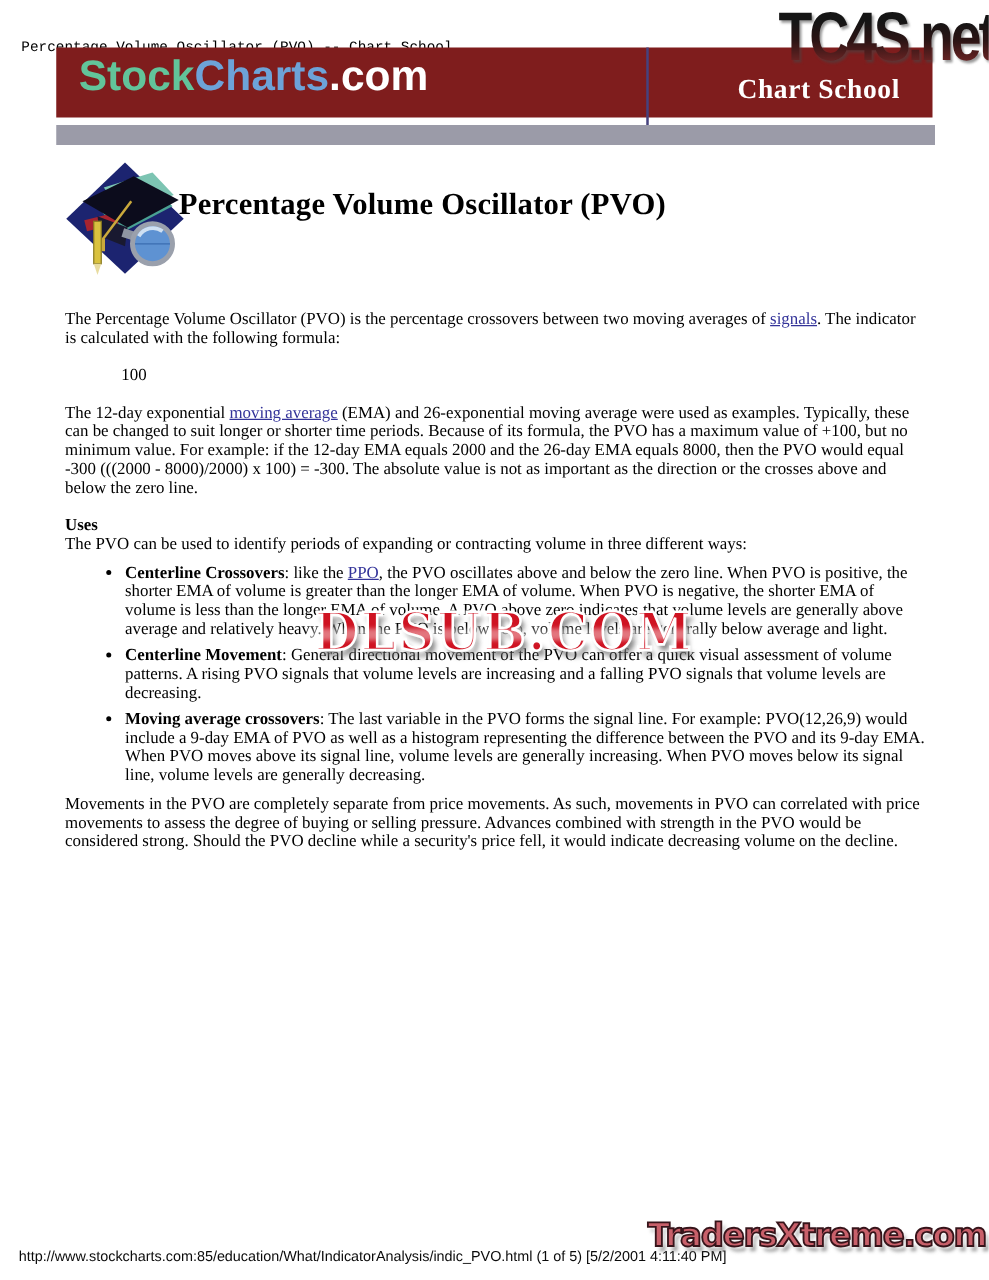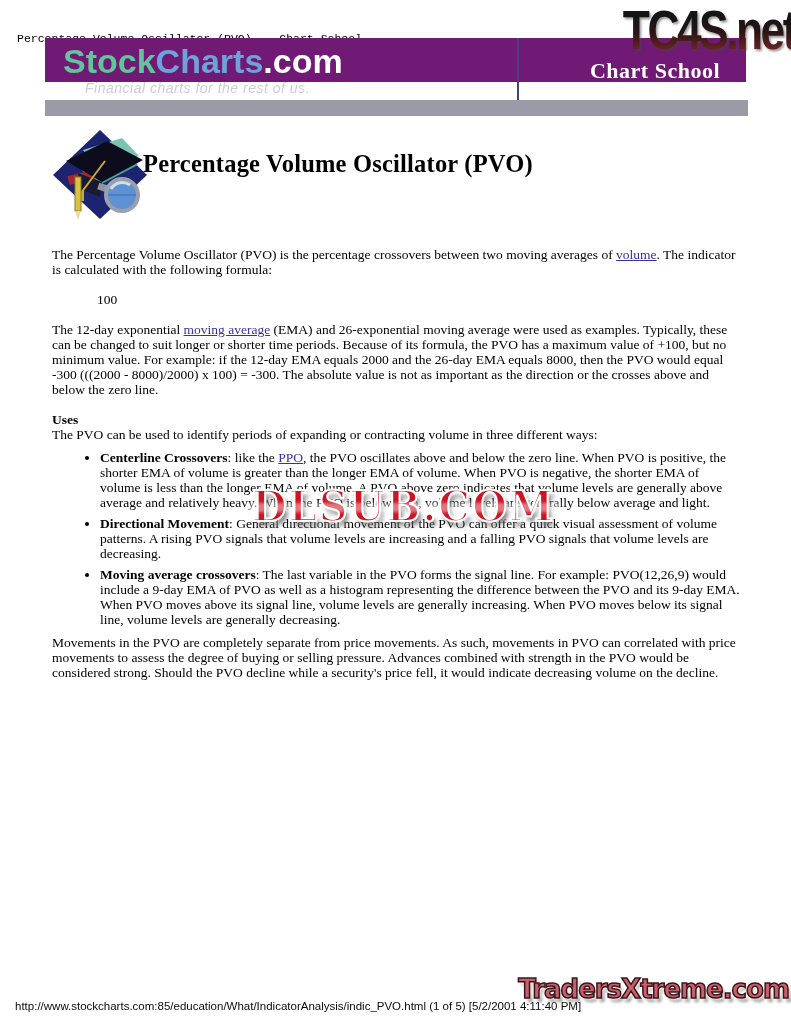--- a/index.html
+++ b/index.html
@@ -18,22 +18,22 @@
     font-family:"Liberation Sans", sans-serif;font-weight:bold;
     font-size:54px;letter-spacing:-3px;line-height:1;
     transform:scaleX(0.82) scaleY(1.02);transform-origin:right top;
     background:linear-gradient(180deg,#151515 28%,#2b1414 55%,#6e2424 88%);
     -webkit-background-clip:text;background-clip:text;
     -webkit-text-fill-color:transparent;
     filter:drop-shadow(2px 2px 1px rgba(70,70,70,.55));
   }
   
   .banner{
-    position:absolute;left:45px;top:38px;width:701px;height:44px;
-    background:#701a75;z-index:2;
+    position:absolute;left:45px;top:38px;width:701px;height:56px;
+    background:#7f1d1d;z-index:2;
   }
   .banner-seam{position:absolute;left:472px;top:0;width:2px;height:62px;background:#46427e;}
   .brand-line{
     position:absolute;left:18px;top:6px;
     font-family:"Liberation Sans", sans-serif;font-size:34px;font-weight:600;
     letter-spacing:0px;line-height:1;
   }
   .brand-stock{color:#62c49a;}
   .brand-charts{color:#6da3d8;}
   .brand-dotcom{color:#ffffff;}
@@ -102,21 +102,20 @@
 
 <div class="doc-title">Percentage Volume Oscillator (PVO) -- Chart School</div>
 
 <div class="tc4s">TC4S.net</div>
 
 <div class="banner">
   <div class="banner-seam"></div>
   <div class="brand-line">
     <span class="brand-stock">Stock</span><span class="brand-charts">Charts</span><span class="brand-dotcom">.com</span>
   </div>
-  <div class="tagline">Financial charts for the rest of us.</div>
   <div class="banner-right">Chart School</div>
 </div>
 <div class="gray-strip"></div>
 
 <svg class="gradcap" viewBox="0 0 100 94" xmlns="http://www.w3.org/2000/svg">
   <polygon points="50,3 97,48 50,92 3,48" fill="#1c2470"></polygon>
   <polygon points="26,36 66,16 88,38 46,60" fill="#4aa193"></polygon>
   <polygon points="33,23 72,11 89,29 49,44" fill="#7cc4b2"></polygon>
   <rect x="18" y="46" width="26" height="9" transform="rotate(-14 31 50)" fill="#a82430"></rect>
   <polygon points="16,34 57,14 93,33 52,55" fill="#0c0c1c"></polygon>
@@ -127,34 +126,34 @@
   <polygon points="25,84 31,84 28,93" fill="#e8dca0"></polygon>
   <rect x="48" y="58" width="16" height="7" transform="rotate(18 56 61)" fill="#8f95a2"></rect>
   <circle cx="72" cy="68" r="16" fill="#5e92d2" stroke="#9aa0ac" stroke-width="4"></circle>
   <path d="M61 62 A 13 13 0 0 1 80 58" stroke="#cfe0f2" stroke-width="3" fill="none"></path>
   <line x1="58" y1="68" x2="86" y2="68" stroke="#3b6cb0" stroke-width="1"></line>
 </svg>
 
 <h1 class="page-title">Percentage Volume Oscillator (PVO)</h1>
 
 <div class="content">
-  <p><span>The Percentage Volume Oscillator (PVO) is the percentage crossovers between two moving averages of </span><a class="body-link">volume</a><span>. The indicator is calculated with the following formula:</span></p>
+  <p><span>The Percentage Volume Oscillator (PVO) is the percentage crossovers between two moving averages of </span><a class="body-link">signals</a><span>. The indicator is calculated with the following formula:</span></p>
 
   <div class="formula">
     <div>100</div>
   </div>
 
   <p><span>The 12-day exponential </span><a class="body-link">moving average</a><span> (EMA) and 26-exponential moving average were used as examples. Typically, these can be changed to suit longer or shorter time periods. Because of its formula, the PVO has a maximum value of +100, but no minimum value. For example: if the 12-day EMA equals 2000 and the 26-day EMA equals 8000, then the PVO would equal -300 (((2000 - 8000)/2000) x 100) = -300. The absolute value is not as important as the direction or the crosses above and below the zero line.</span></p>
 
   <h3 class="uses-heading">Uses</h3>
   <p class="uses-intro">The PVO can be used to identify periods of expanding or contracting volume in three different ways:</p>
 
   <ul class="uses-list">
     <li><b>Centerline Crossovers</b><span>: like the </span><a class="body-link">PPO</a><span>, the PVO oscillates above and below the zero line. When PVO is positive, the shorter EMA of volume is greater than the longer EMA of volume. When PVO is negative, the shorter EMA of volume is less than the longer EMA of volume. A PVO above zero indicates that volume levels are generally above average and relatively heavy. When the PVO is below zero, volume levels are generally below average and light.</span></li>
-    <li><b>Directional Movement</b><span>: General directional movement of the PVO can offer a quick visual assessment of volume patterns. A rising PVO signals that volume levels are increasing and a falling PVO signals that volume levels are decreasing.</span></li>
+    <li><b>Centerline Movement</b><span>: General directional movement of the PVO can offer a quick visual assessment of volume patterns. A rising PVO signals that volume levels are increasing and a falling PVO signals that volume levels are decreasing.</span></li>
     <li><b>Moving average crossovers</b><span>: The last variable in the PVO forms the signal line. For example: PVO(12,26,9) would include a 9-day EMA of PVO as well as a histogram representing the difference between the PVO and its 9-day EMA. When PVO moves above its signal line, volume levels are generally increasing. When PVO moves below its signal line, volume levels are generally decreasing.</span></li>
   </ul>
 
   <p>Movements in the PVO are completely separate from price movements. As such, movements in PVO can correlated with price movements to assess the degree of buying or selling pressure. Advances combined with strength in the PVO would be considered strong. Should the PVO decline while a security's price fell, it would indicate decreasing volume on the decline.</p>
 </div>
 
 <div class="dlsub">DLSUB.COM</div>
 
 <div class="footer-url">http://www.stockcharts.com:85/education/What/IndicatorAnalysis/indic_PVO.html (1 of 5) [5/2/2001 4:11:40 PM]</div>
 

